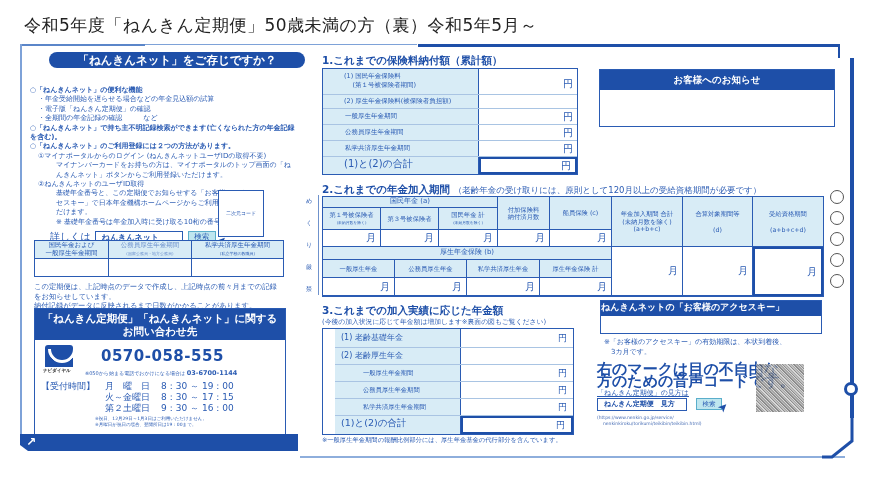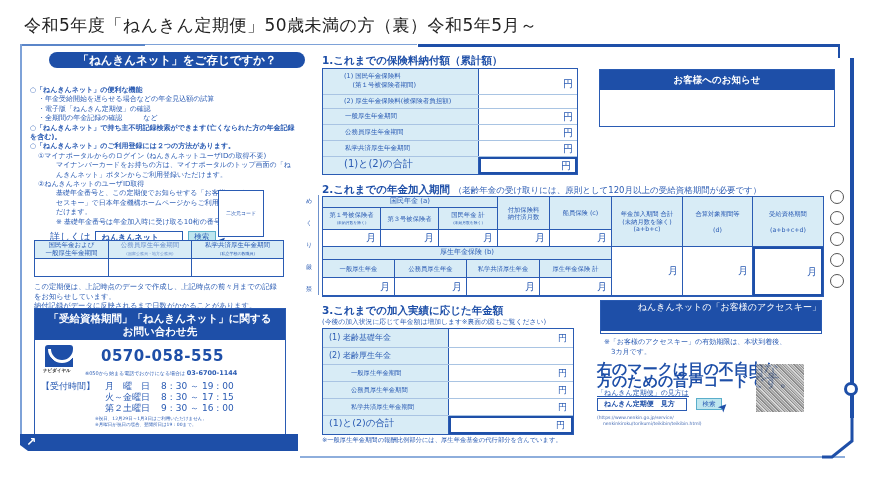--- a/index.html
+++ b/index.html
@@ -85,32 +85,32 @@
   .t2 .cell { position: absolute; border-right: 1px solid #2a5bb3; border-bottom: 1px solid #2a5bb3; font-size: 6.3px; color: #2a5bb3; text-align: center; display: flex; flex-direction: column; justify-content: center; line-height: 7.5px; }
   .t2 .hd { background: #d8ecf6; }
   .t2 .v { background: #fff; text-align: right; align-items: flex-end; padding-right: 4px; font-size: 10px; }
   .t2 .sm { font-size: 3.8px; }
   .t2 .thick { border: 2px solid #1e4fa8; }
 
   .circles { position: absolute; left: 830px; top: 190px; }
   .circle { width: 14px; height: 14px; border: 1px solid #555; border-radius: 50%; margin-bottom: 7px; background: #fff; }
 
   
-  .t3 { position: absolute; left: 322px; top: 328px; width: 252px; border: 1px solid #2a5bb3; }
+  .t3 { position: absolute; left: 322px; top: 328px; width: 252px; border: 1px solid #2a5bb3; padding-left: 12px; }
   .t3 .r { display: flex; border-bottom: 1px solid #a9c4e3; }
   .t3 .r:last-child { border-bottom: none; }
   .t3 .lbl { width: 126px; background: #d8ecf6; font-size: 8px; color: #2a5bb3; padding-left: 6px; border-right: 1px solid #2a5bb3; }
   .t3 .lbl.ind { padding-left: 28px; font-size: 6.3px; }
   .t3 .val { flex: 1; text-align: right; font-size: 9px; color: #2a5bb3; padding-right: 6px; background: #fff; }
   .t3 .val.total { border: 2px solid #1e4fa8; }
   .footnote3 { position: absolute; left: 322px; top: 436px; font-size: 6.3px; color: #2a5bb3; }
 
   
   .access-box { position: absolute; left: 600px; top: 300px; width: 222px; height: 34px; border: 1px solid #2a5bb3; }
-  .access-box .hd { background: #1e4fa8; color: #fff; font-weight: normal; font-size: 9px; text-align: right; line-height: 13px; height: 30px; }
+  .access-box .hd { background: #1e4fa8; color: #fff; font-weight: bold; font-size: 9px; text-align: left; line-height: 13px; height: 15px; }
   .access-note { position: absolute; left: 604px; top: 338px; font-size: 7px; color: #2a5bb3; line-height: 9.5px; }
   .voice-txt { position: absolute; left: 597px; top: 364px; font-size: 15px; font-weight: bold; color: #1e4fa8; line-height: 11.5px; }
   .howto-lbl { position: absolute; left: 597px; top: 388px; font-size: 7px; color: #2a5bb3; text-decoration: underline; }
   .howto-box { position: absolute; left: 597px; top: 398px; width: 90px; height: 13px; border: 1px solid #2a5bb3; font-size: 7px; font-weight: bold; color: #1e4fa8; padding-left: 6px; line-height: 11px; background: #fff; }
   .howto-btn { position: absolute; left: 696px; top: 398px; width: 26px; height: 12px; background: #bfe6ef; border: 1px solid #5aaecb; font-size: 6.5px; text-align: center; line-height: 10px; color: #2a5bb3; }
   .howto-arrow { position: absolute; left: 718px; top: 400px; font-size: 12px; color: #1e4fa8; transform: rotate(-45deg); }
   .howto-url { position: absolute; left: 597px; top: 415px; font-size: 4.5px; color: #4a6fb5; line-height: 6px; }
   .voice-code { position: absolute; left: 756px; top: 364px; width: 48px; height: 48px;
     background:
       repeating-linear-gradient(45deg, #666 0 1px, #aaa 1px 2px, #888 2px 3px, #ccc 3px 4px),
@@ -186,21 +186,21 @@
   </table>
 
 <div class="notice-txt">
   <div>この定期便は、上記時点のデータで作成し、上記時点の前々月までの記録</div>
   <div>をお知らせしています。</div>
   <div>納付記録がデータに反映されるまで日数がかかることがあります。</div>
 </div>
 
 <div class="contact-box">
   <div class="contact-head">
-    <div>「受給資格期間」「ねんきんネット」に関する</div>
+    <div>「ねんきん定期便」「ねんきんネット」に関する</div>
     <div>お問い合わせ先</div>
   </div>
   <div class="navi-logo"></div>
   <div class="navi-label">ナビダイヤル</div>
   <div class="phone">0570-058-555</div>
   <div class="phone-alt">
     <span>※050から始まる電話でおかけになる場合は</span>
     <b>03-6700-1144</b>
   </div>
   <div class="hours">

